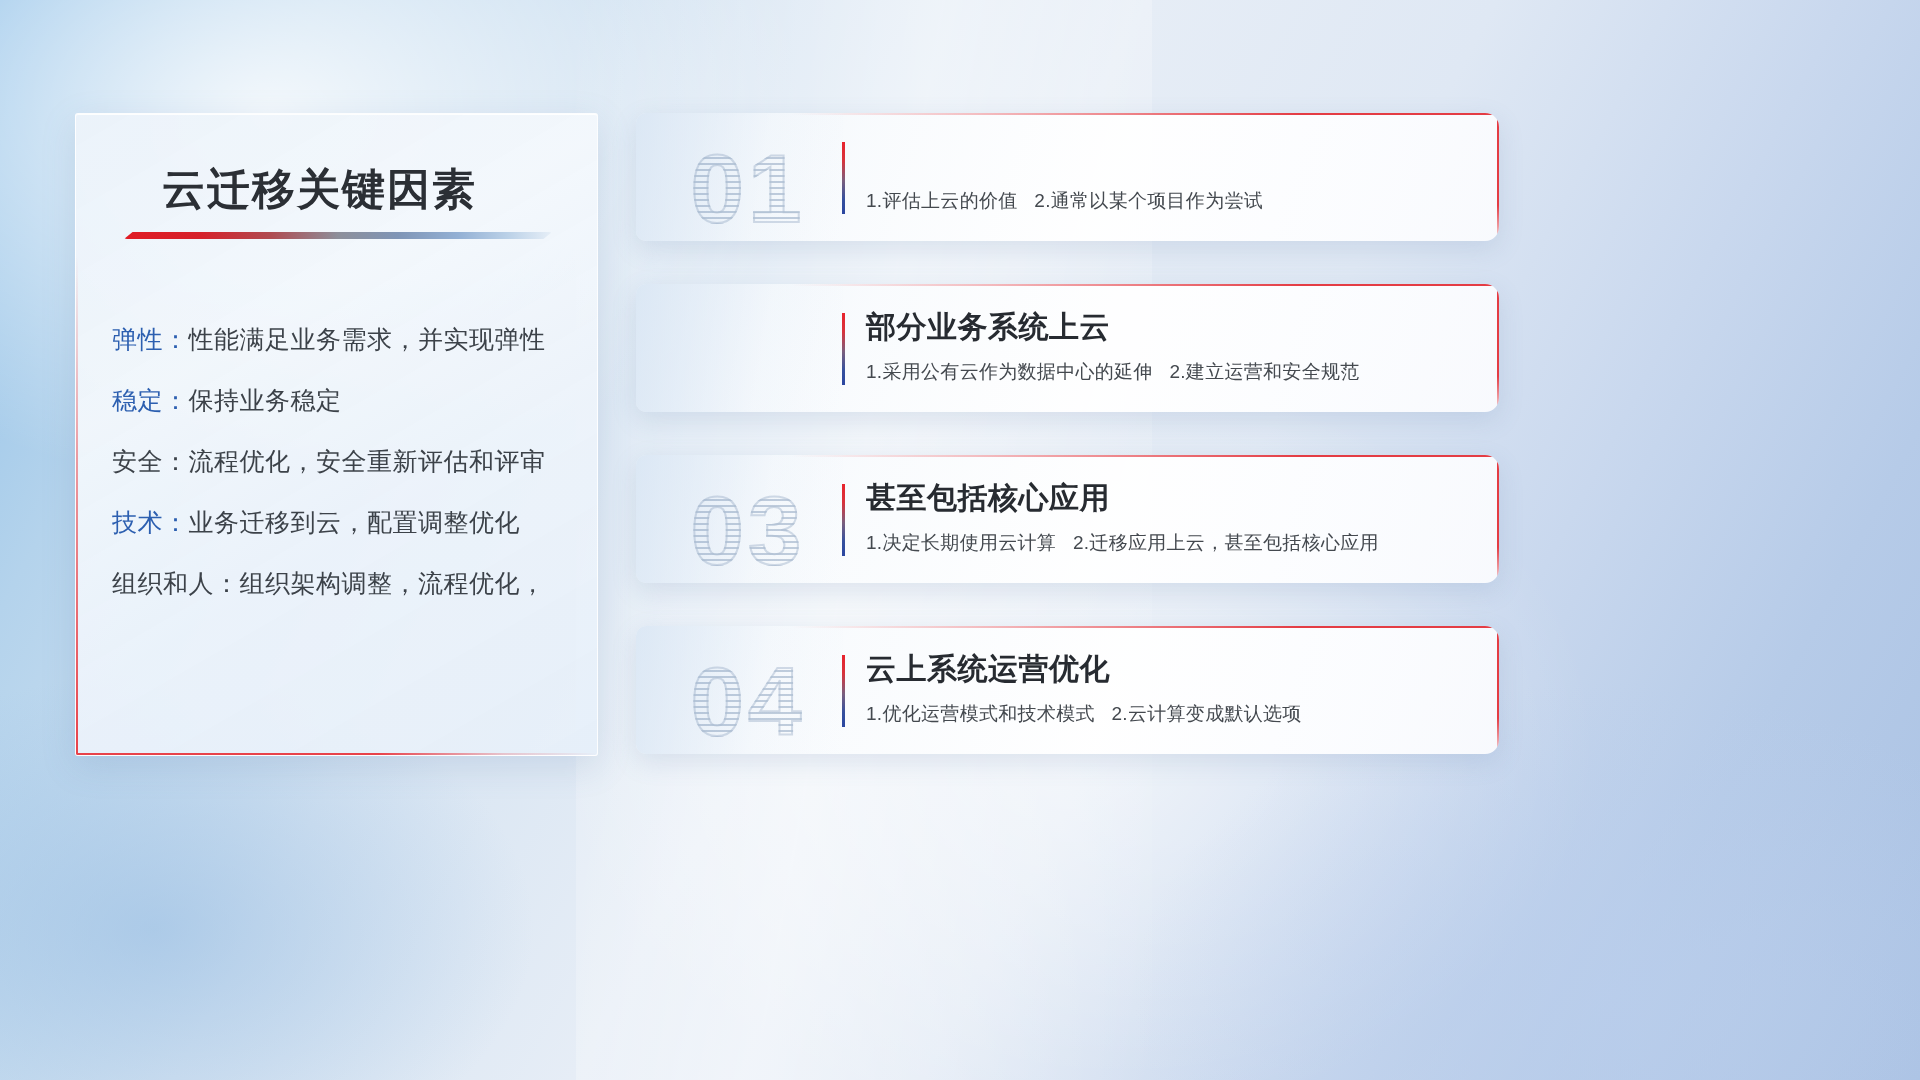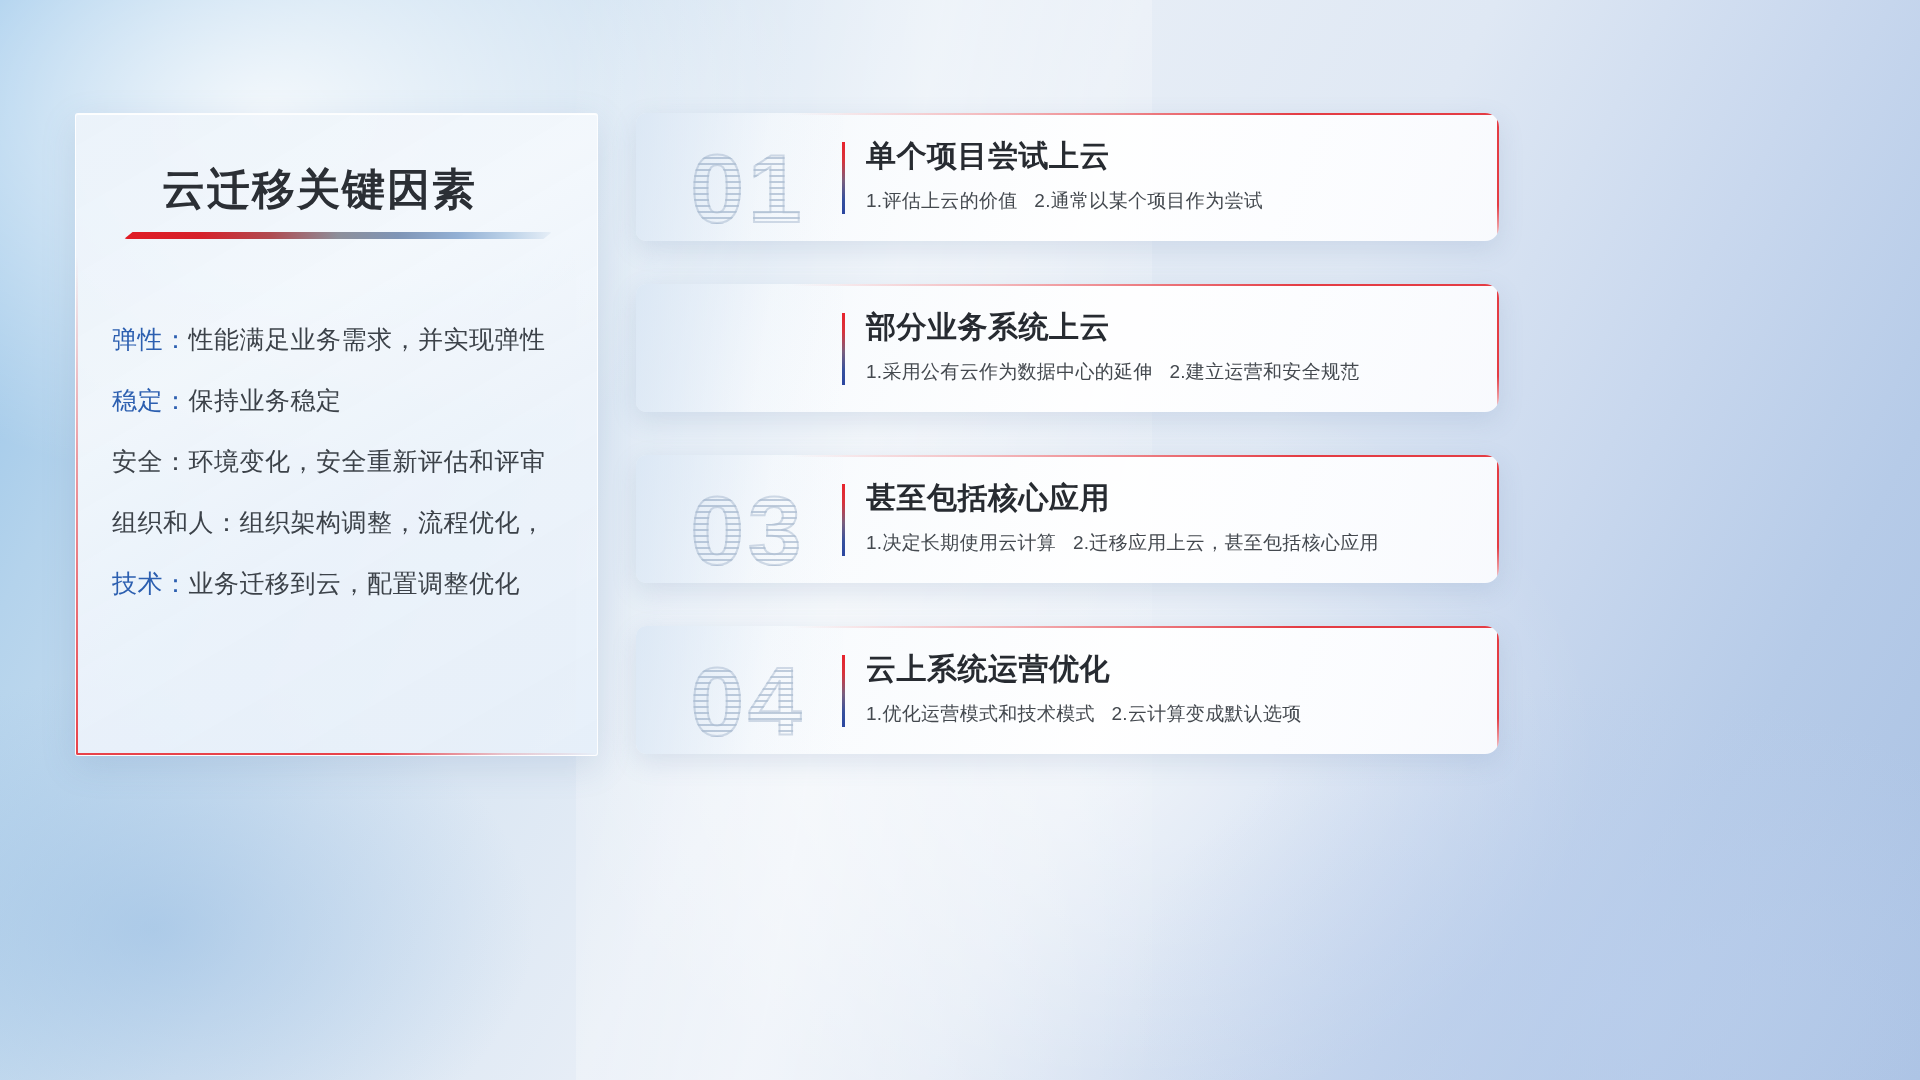--- a/index.html
+++ b/index.html
@@ -184,34 +184,33 @@
 </div>
 
 <div id="stage">
 
   <section id="left-panel">
     <h1 id="panel-title">云迁移关键因素</h1>
     <div id="panel-title-rule"></div>
     <div id="factor-list">
         <div class="factor-row"><span class="factor-key">弹性：</span><span class="factor-text">性能满足业务需求，并实现弹性</span></div>
         <div class="factor-row"><span class="factor-key">稳定：</span><span class="factor-text">保持业务稳定</span></div>
-        <div class="factor-row"><span class="factor-key plain">安全：</span><span class="factor-text">环境变化，安全重新评估和评审</span></div>
+        <div class="factor-row"><span class="factor-key plain">安全：</span><span class="factor-text">流程优化，安全重新评估和评审</span></div>
+        <div class="factor-row"><span class="factor-key">技术：</span><span class="factor-text">业务迁移到云，配置调整优化</span></div>
         <div class="factor-row"><span class="factor-key plain">组织和人：</span><span class="factor-text">组织架构调整，流程优化，</span></div>
-        <div class="factor-row"><span class="factor-key">技术：</span><span class="factor-text">业务迁移到云，配置调整优化</span></div>
       </div>
   </section>
 
   <div id="steps-container">
       <article class="step-card" style="top: 113px;">
         <div class="card-sheen"></div>
         <div class="step-num">
           <span>01</span>
         </div>
         <div class="step-divider"></div>
-        <h2 class="step-title">单个项目尝试上云</h2>
         <p class="step-desc">1.评估上云的价值   2.通常以某个项目作为尝试</p>
       </article>
       <article class="step-card" style="top: 284px;">
         <div class="card-sheen"></div>
         <div class="step-divider"></div>
         <h2 class="step-title">部分业务系统上云</h2>
         <p class="step-desc">1.采用公有云作为数据中心的延伸   2.建立运营和安全规范</p>
       </article>
       <article class="step-card" style="top: 455px;">
         <div class="card-sheen"></div>

